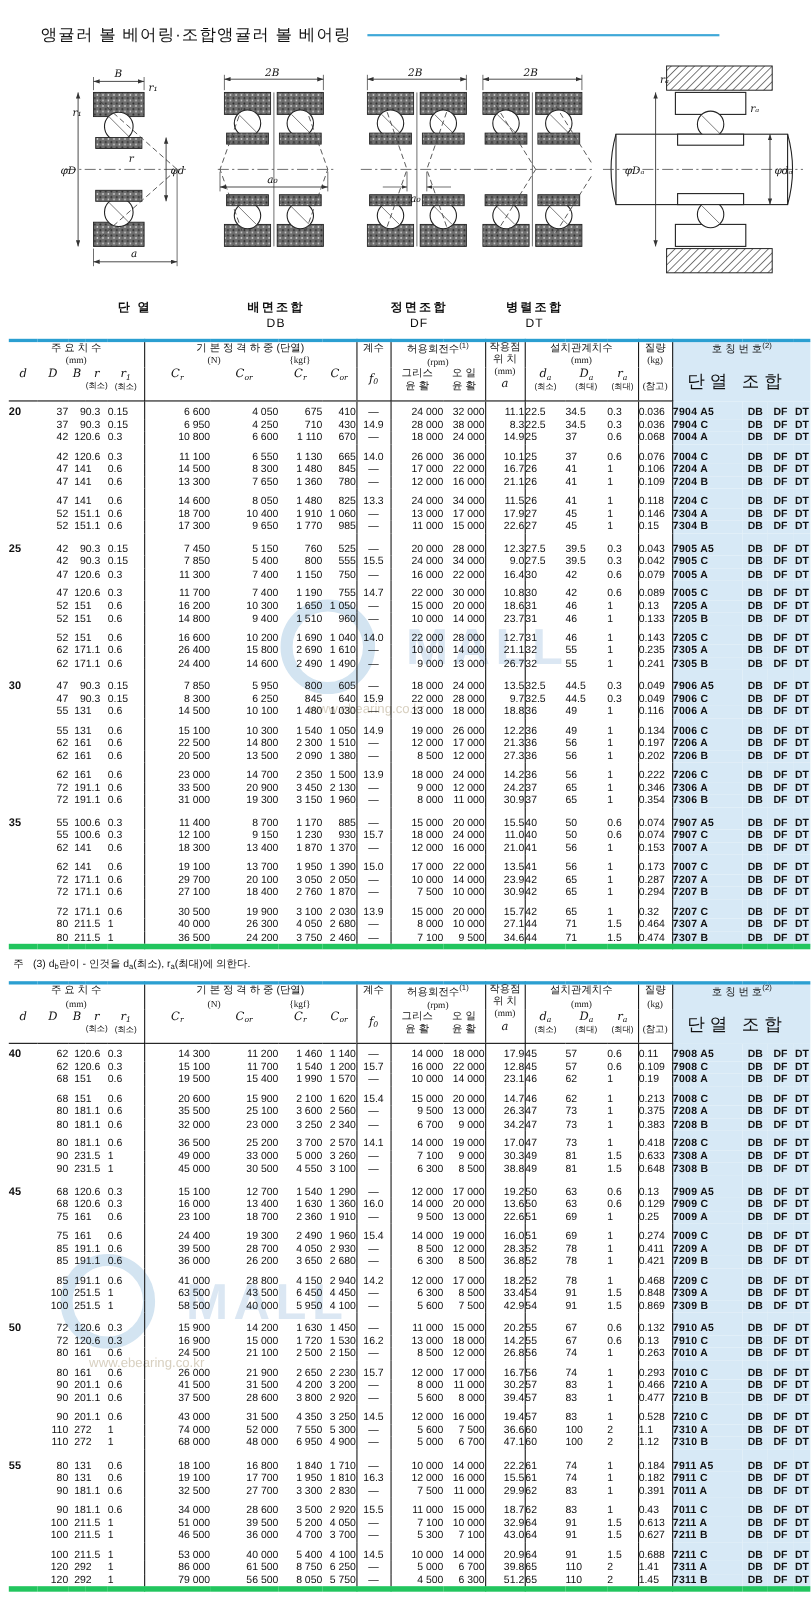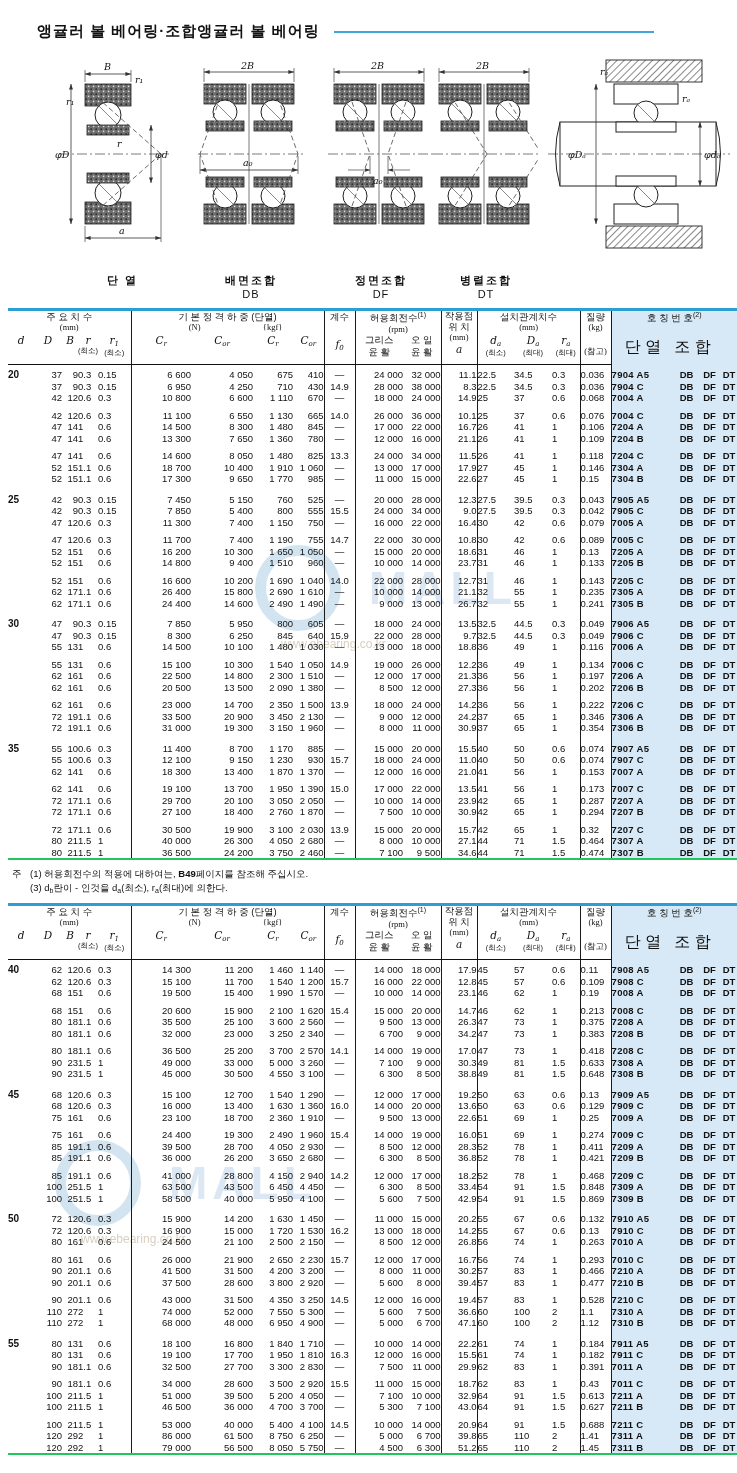--- a/index.html
+++ b/index.html
@@ -1,20 +1,20 @@
 <!DOCTYPE html>
 <html><head>
 <meta charset="utf-8">
 <style>
   html,body{margin:0;padding:0;background:#fff;}
   .page{width:737px;height:1473px;overflow:hidden;position:relative;z-index:0;background:#fff;
         font-family:"Liberation Sans","DejaVu Sans",sans-serif;color:#111;}
   
   .titlebar{display:flex;align-items:center;padding:16px 0 0 37px;height:30px;}
-  .title{font-size:15px;font-weight:bold;margin:0;letter-spacing:1px;white-space:nowrap;}
+  .title{font-size:15px;font-weight:normal;margin:0;letter-spacing:1px;white-space:nowrap;}
   .trule{height:2px;background:#3fa8d8;width:320px;margin-left:14px;margin-top:2px;}
   
   .figs{position:relative;height:262px;}
   .fig{position:absolute;top:12px;}
   .figcap{position:absolute;top:228px;text-align:center;font-size:11px;font-weight:bold;letter-spacing:2px;line-height:1.25;}
   .figcap .code{letter-spacing:1px;font-weight:normal;font-size:11px;}
   .pk{fill:url(#spk);stroke:#222;stroke-width:0.8;}
   .ball{fill:#fff;stroke:#222;stroke-width:1;}
   .tln{stroke:#555;stroke-width:0.7;}
   .cl{stroke:#444;stroke-width:0.7;stroke-dasharray:10 3 2 3;fill:none;}
@@ -24,21 +24,21 @@
   .ht{fill:url(#hat);stroke:#222;stroke-width:0.9;}
   .dl{stroke:#333;stroke-width:0.8;marker-start:url(#ah);marker-end:url(#ah);}
   .dt{font-family:"DejaVu Serif","Liberation Serif",serif;font-style:italic;font-size:9.5px;fill:#111;}
   
   .wm{position:absolute;display:flex;align-items:center;gap:28px;z-index:-1;pointer-events:none;}
   .wm-ring{width:64px;height:64px;border:11px solid #d3e4f1;border-radius:50%;}
   .wm-text{font-size:46px;font-weight:bold;color:#dbe7f3;letter-spacing:5px;}
   .wm-url{position:absolute;top:92px;left:26px;font-size:12px;color:#d8d0c0;}
   
   table.cat{border-collapse:collapse;table-layout:fixed;width:729px;margin-left:8px;
-            border-top:3px solid #2b9fd1;border-bottom:2px solid #22c55e;}
+            border-top:3px solid #2b9fd1;border-bottom:5px solid #22c55e;}
   table.cat th,table.cat td{padding:0;margin:0;white-space:nowrap;}
   .vb{border-right:1px solid #1a1a1a;}
   .blue{background:#d7e9f6;}
   thead th{font-weight:normal;vertical-align:top;text-align:center;}
   .h1 th{padding-top:3px;}
   .h2 th{height:30px;}
   .h2 th{border-bottom:1px solid #111;}
   .h1 th[rowspan]{border-bottom:1px solid #111;}
   .h1 th.thnum{border-bottom:none;}
   .hk{font-size:9.5px;line-height:1.2;}
@@ -1220,21 +1220,20 @@
           <td class="ccb blue">DB</td>
           <td class="ccb blue">DF</td>
           <td class="ccb blue">DT</td>
         </tr>
       </tbody>
   </table>
 
   <div class="notes">
     <span class="nlab">주</span>
     <div class="nitems">
-      <div>(1) 허용회전수의 적용에 대하여는, <b>B49</b>페이지를 참조해 주십시오.</div>
       <div>(3) d<sub>b</sub>란이 - 인것을 d<sub>a</sub>(최소), r<sub>a</sub>(최대)에 의한다.</div>
     </div>
   </div>
 
   <table class="cat">
     <colgroup>
       <col style="width:26px">
         <col style="width:28px">
         <col style="width:16px">
         <col style="width:20px">

